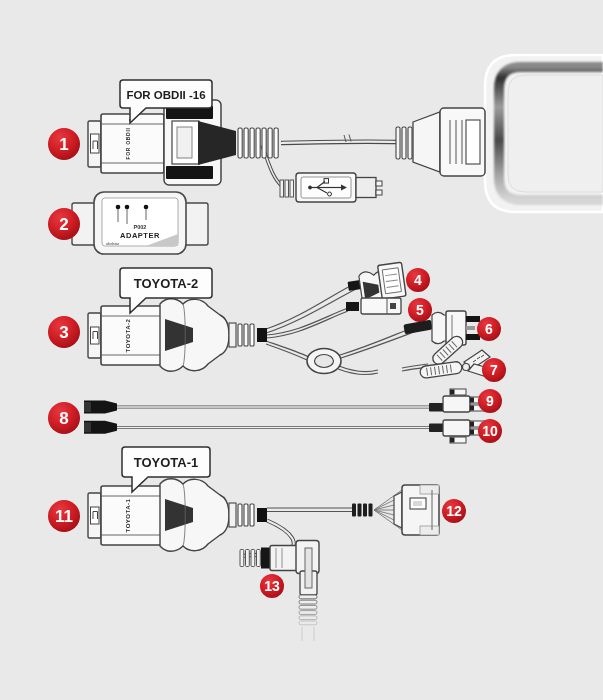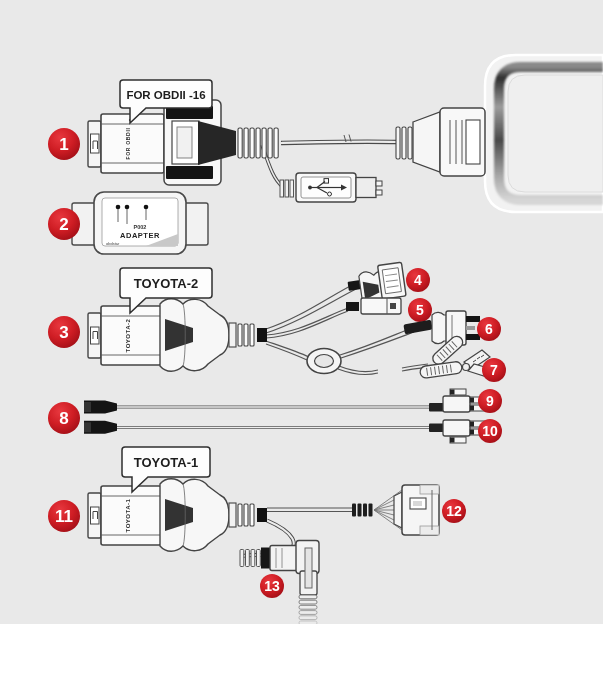--- a/index.html
+++ b/index.html
@@ -1,16 +1,16 @@
 <!DOCTYPE html>
 <html><head>
 <meta charset="utf-8">
 <style>
   html,body{margin:0;padding:0;background:#ffffff;}
-  .stage{width:603px;height:624px;position:relative;overflow:hidden;background:#7dd3fc;
+  .stage{width:603px;height:700px;position:relative;overflow:hidden;background:#7dd3fc;
          font-family:"Liberation Sans", sans-serif;}
   svg{display:block;}
   svg text{font-family:"Liberation Sans", sans-serif;}
   .callout-text{font-weight:700;fill:#1d1d1d;}
   .badge-num{font-weight:700;fill:#ffffff;text-anchor:middle;}
   .vlabel{font-weight:700;fill:#2c2c2c;text-anchor:middle;}
 </style>
 </head>
 <body>
 

